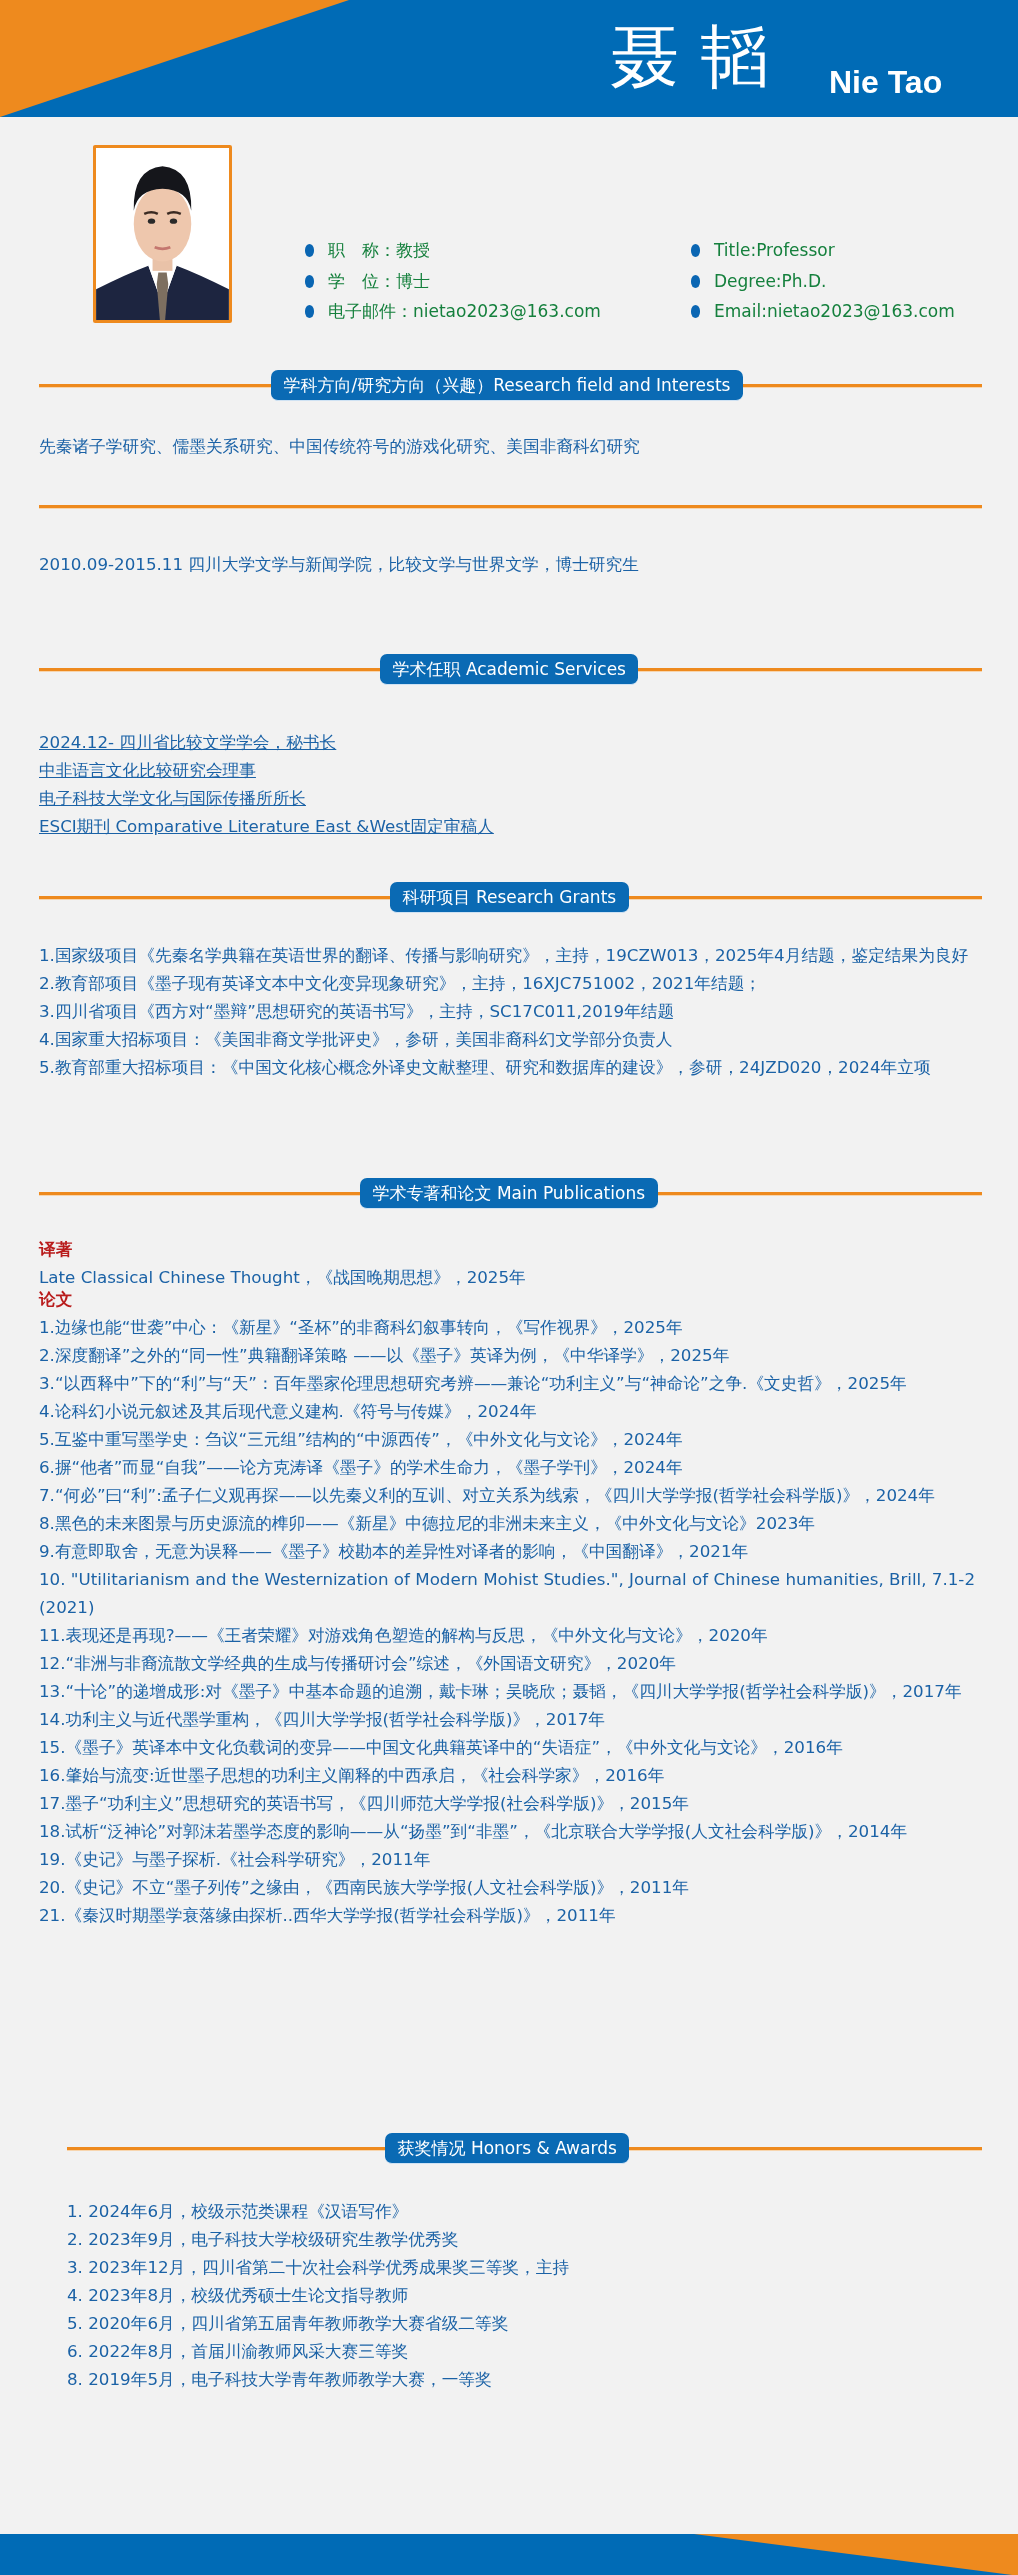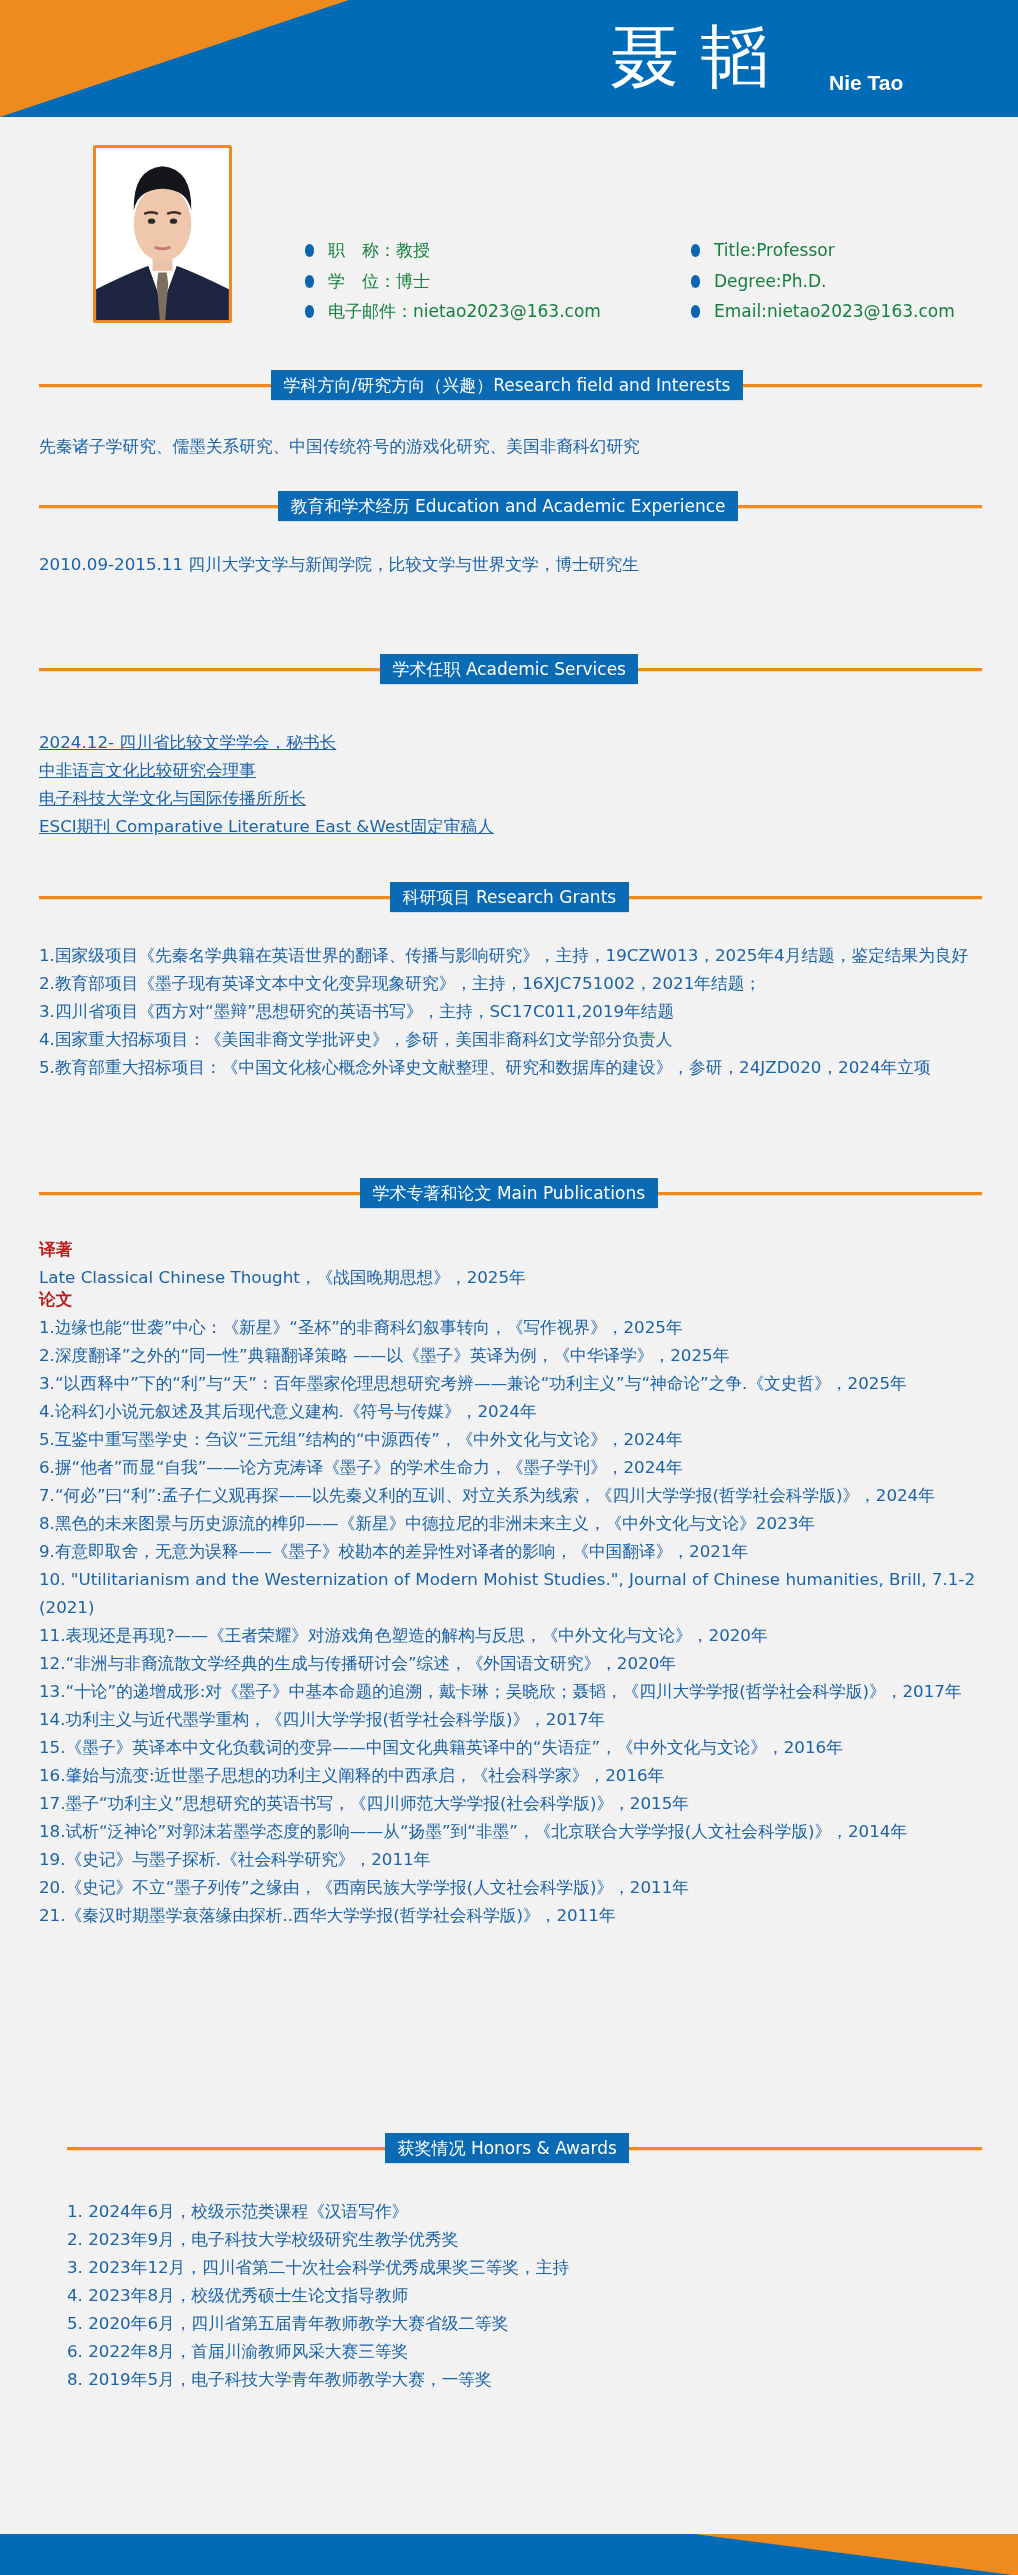--- a/index.html
+++ b/index.html
@@ -3,31 +3,31 @@
 <meta charset="utf-8">
 <style>
   * { margin: 0; padding: 0; box-sizing: border-box; }
   html, body { width: 1019px; height: 2576px; background: #f2f2f2; overflow: hidden; }
   body { position: relative; font-family: "DejaVu Sans", "Liberation Sans", sans-serif; color: #1b62a6; }
 
   .header { position: absolute; left: 0; top: 0; width: 1019px; height: 117px; background: #006bb6; overflow: hidden; }
   .header .tri { position: absolute; left: 0; top: 0; width: 0; height: 0;
     border-top: 117px solid #ee8a1e; border-right: 349px solid transparent; }
   .name-cn { position: absolute; left: 610px; top: 21px; font-size: 69px; line-height: 73px; color: #fff; letter-spacing: 21px; font-family: "DejaVu Sans", sans-serif; }
-  .name-en { position: absolute; left: 829px; top: 67px; font-size: 21px; line-height: 31px; color: #fff; font-weight: bold; font-family: "Liberation Sans", sans-serif; }
+  .name-en { position: absolute; left: 829px; top: 67px; font-size: 32px; line-height: 31px; color: #fff; font-weight: bold; font-family: "Liberation Sans", sans-serif; }
 
   .photo { position: absolute; left: 93px; top: 145px; width: 139px; height: 178px; border: 3.1px solid #ee8a1e; border-radius: 2.1px; background: #fff; overflow: hidden; }
   .photo svg { width: 100%; height: 100%; display: block; }
 
   .info-row { position: absolute; display: flex; align-items: center; font-size: 17px; line-height: 21px; white-space: nowrap; color: #15803d; }
   .dot { width: 9.4px; height: 12.5px; border-radius: 50%; background: #0a66b3; margin-right: 13.6px; flex: none; }
 
   .sec { position: absolute; left: 39px; width: 943px; height: 33px; }
   .sec .line { position: absolute; left: 0; right: 0; top: 14px; height: 3.1px; background: #ee8a1e; box-shadow: 0 1px 0 #f7d5ae; }
-  .sec .box { position: absolute; top: 0; height: 31px; background: #0a6ab4; color: #fff; font-size: 17px; line-height: 31px; text-align: center; white-space: nowrap; border-bottom: 1px solid #cfe2f3; }
+  .sec .box { position: absolute; top: 0; height: 31px; background: #0a6ab4; color: #fff; font-size: 17px; line-height: 31px; text-align: center; white-space: nowrap; border-bottom: 1px solid #cfe2f3; border-radius: 7px; }
 
   .txt { position: absolute; left: 39px; width: 940px; font-size: 16.7px; line-height: 28px; color: #1b62a6; }
   .txt p { margin: 0; }
   .sub { font-weight: bold; font-size: 16.7px; line-height: 28px; color: #b91c1c; }
 
   .footer { position: absolute; left: 0; top: 2534px; width: 1019px; height: 42px; background: #006bb6; overflow: hidden; }
   .footer .tri { position: absolute; right: 0; top: 0; width: 0; height: 0;
     border-top: 42px solid #ee8a1e; border-left: 325px solid transparent; }
 </style>
 </head>
@@ -91,21 +91,20 @@
 <div class="sec" style="top:370px;">
   <div class="line"></div>
   <div class="box" style="left: 232px; width: auto; padding: 0px 12.5px;">学科方向/研究方向（兴趣）Research field and Interests</div>
 </div>
 <div class="txt" style="top:432px;">
   <p>先秦诸子学研究、儒墨关系研究、中国传统符号的游戏化研究、美国非裔科幻研究</p>
 </div>
 
 <div class="sec" style="top:491px;">
   <div class="line"></div>
-  <div class="box" style="left: 239px; width: auto; padding: 0px 12.5px;">教育和学术经历  Education and Academic Experience</div>
 </div>
 <div class="txt" style="top:550px;">
   <p>2010.09-2015.11  四川大学文学与新闻学院，比较文学与世界文学，博士研究生</p>
 </div>
 
 <div class="sec" style="top:654px;">
   <div class="line"></div>
   <div class="box" style="left: 341px; width: auto; padding: 0px 12.5px;">学术任职 Academic Services</div>
 </div>
 <div class="txt" style="top:728px;text-decoration:underline;">

